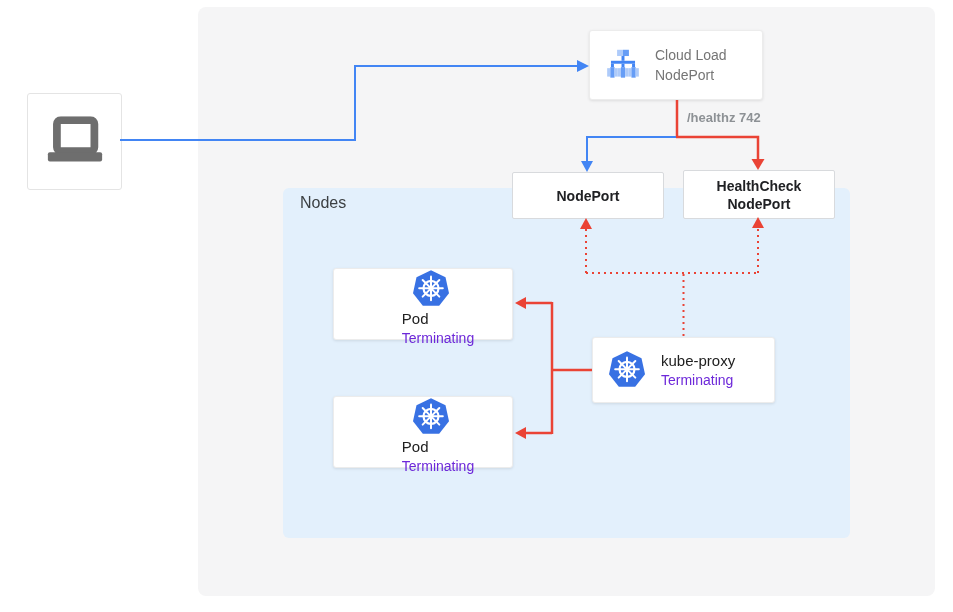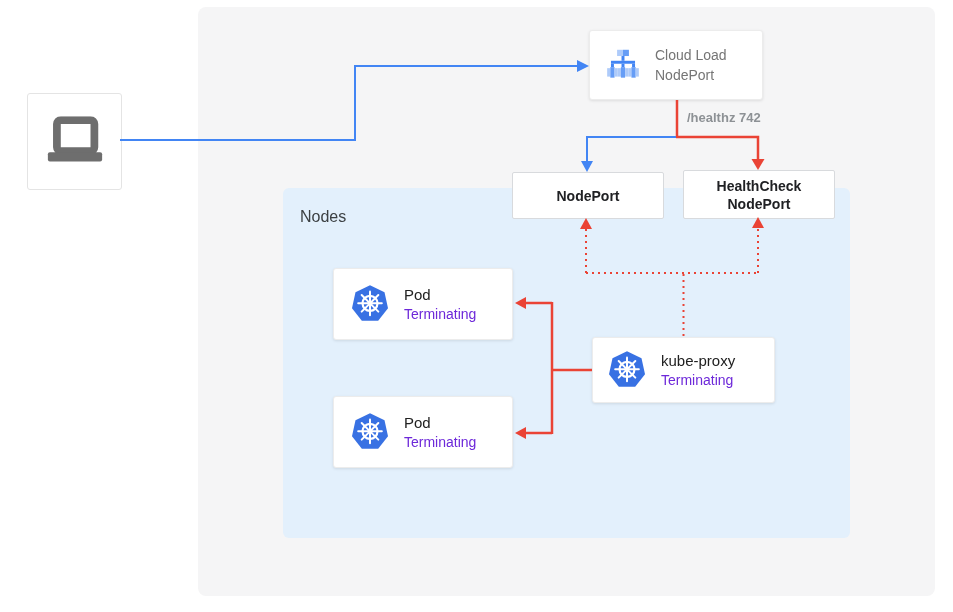--- a/index.html
+++ b/index.html
@@ -10,21 +10,21 @@
   .abs{position:absolute;}
   #gray-panel{
     left:198px;top:7px;width:737px;height:589px;
     background:#f5f5f6;border-radius:8px;
   }
   #nodes-panel{
     left:283px;top:188px;width:567px;height:350px;
     background:#e3f0fc;border-radius:6px;
   }
   #nodes-label{
-    left:300px;top:208px;font-size:16px;color:#3c4043;
+    left:300px;top:194px;font-size:16px;color:#3c4043;
   }
   .card{
     background:#fff;border:1px solid #ececec;border-radius:3px;
     box-shadow:0 1px 3px rgba(0,0,0,0.10);
     display:flex;align-items:center;
   }
   #laptop-box{
     left:27px;top:93px;width:93px;height:95px;
     justify-content:center;border:1px solid #e4e4e4;box-shadow:none;
   }
@@ -33,21 +33,21 @@
   #healthz-label{
     left:687px;top:110px;font-size:13px;font-weight:bold;color:#8d9195;
   }
   .port-box{
     background:#fff;border:1px solid #d8dadd;border-radius:2px;
     display:flex;flex-direction:column;align-items:center;justify-content:center;
     font-size:14px;font-weight:bold;color:#202124;line-height:18px;text-align:center;
   }
   #nodeport-box{left:512px;top:172px;width:150px;height:45px;}
   #hc-nodeport-box{left:683px;top:170px;width:150px;height:47px;}
-  .pod-card{width:180px;height:72px;padding-left:16px;box-sizing:border-box;}
+  .pod-card{width:180px;height:72px;padding-left:16px;box-sizing:border-box;flex-direction:column;}
   #pod-box-1{left:333px;top:268px;}
   #pod-box-2{left:333px;top:396px;}
   #kube-proxy-box{left:592px;top:337px;width:183px;height:66px;padding-left:14px;box-sizing:border-box;align-items:center;}
   .k8s-text{margin-left:14px;}
   .k8s-title{font-size:15px;color:#212121;line-height:20px;}
   .k8s-sub{font-size:14px;color:#6d28d9;line-height:19px;}
   #arrow-layer{left:0;top:0;width:953px;height:612px;pointer-events:none;}
   .blue-line{stroke:#4285f4;stroke-width:2;fill:none;}
   .red-line{stroke:#ea4335;stroke-width:2.5;fill:none;}
   .red-dotted{stroke:#ea4335;stroke-width:2;fill:none;stroke-dasharray:2 4;}

